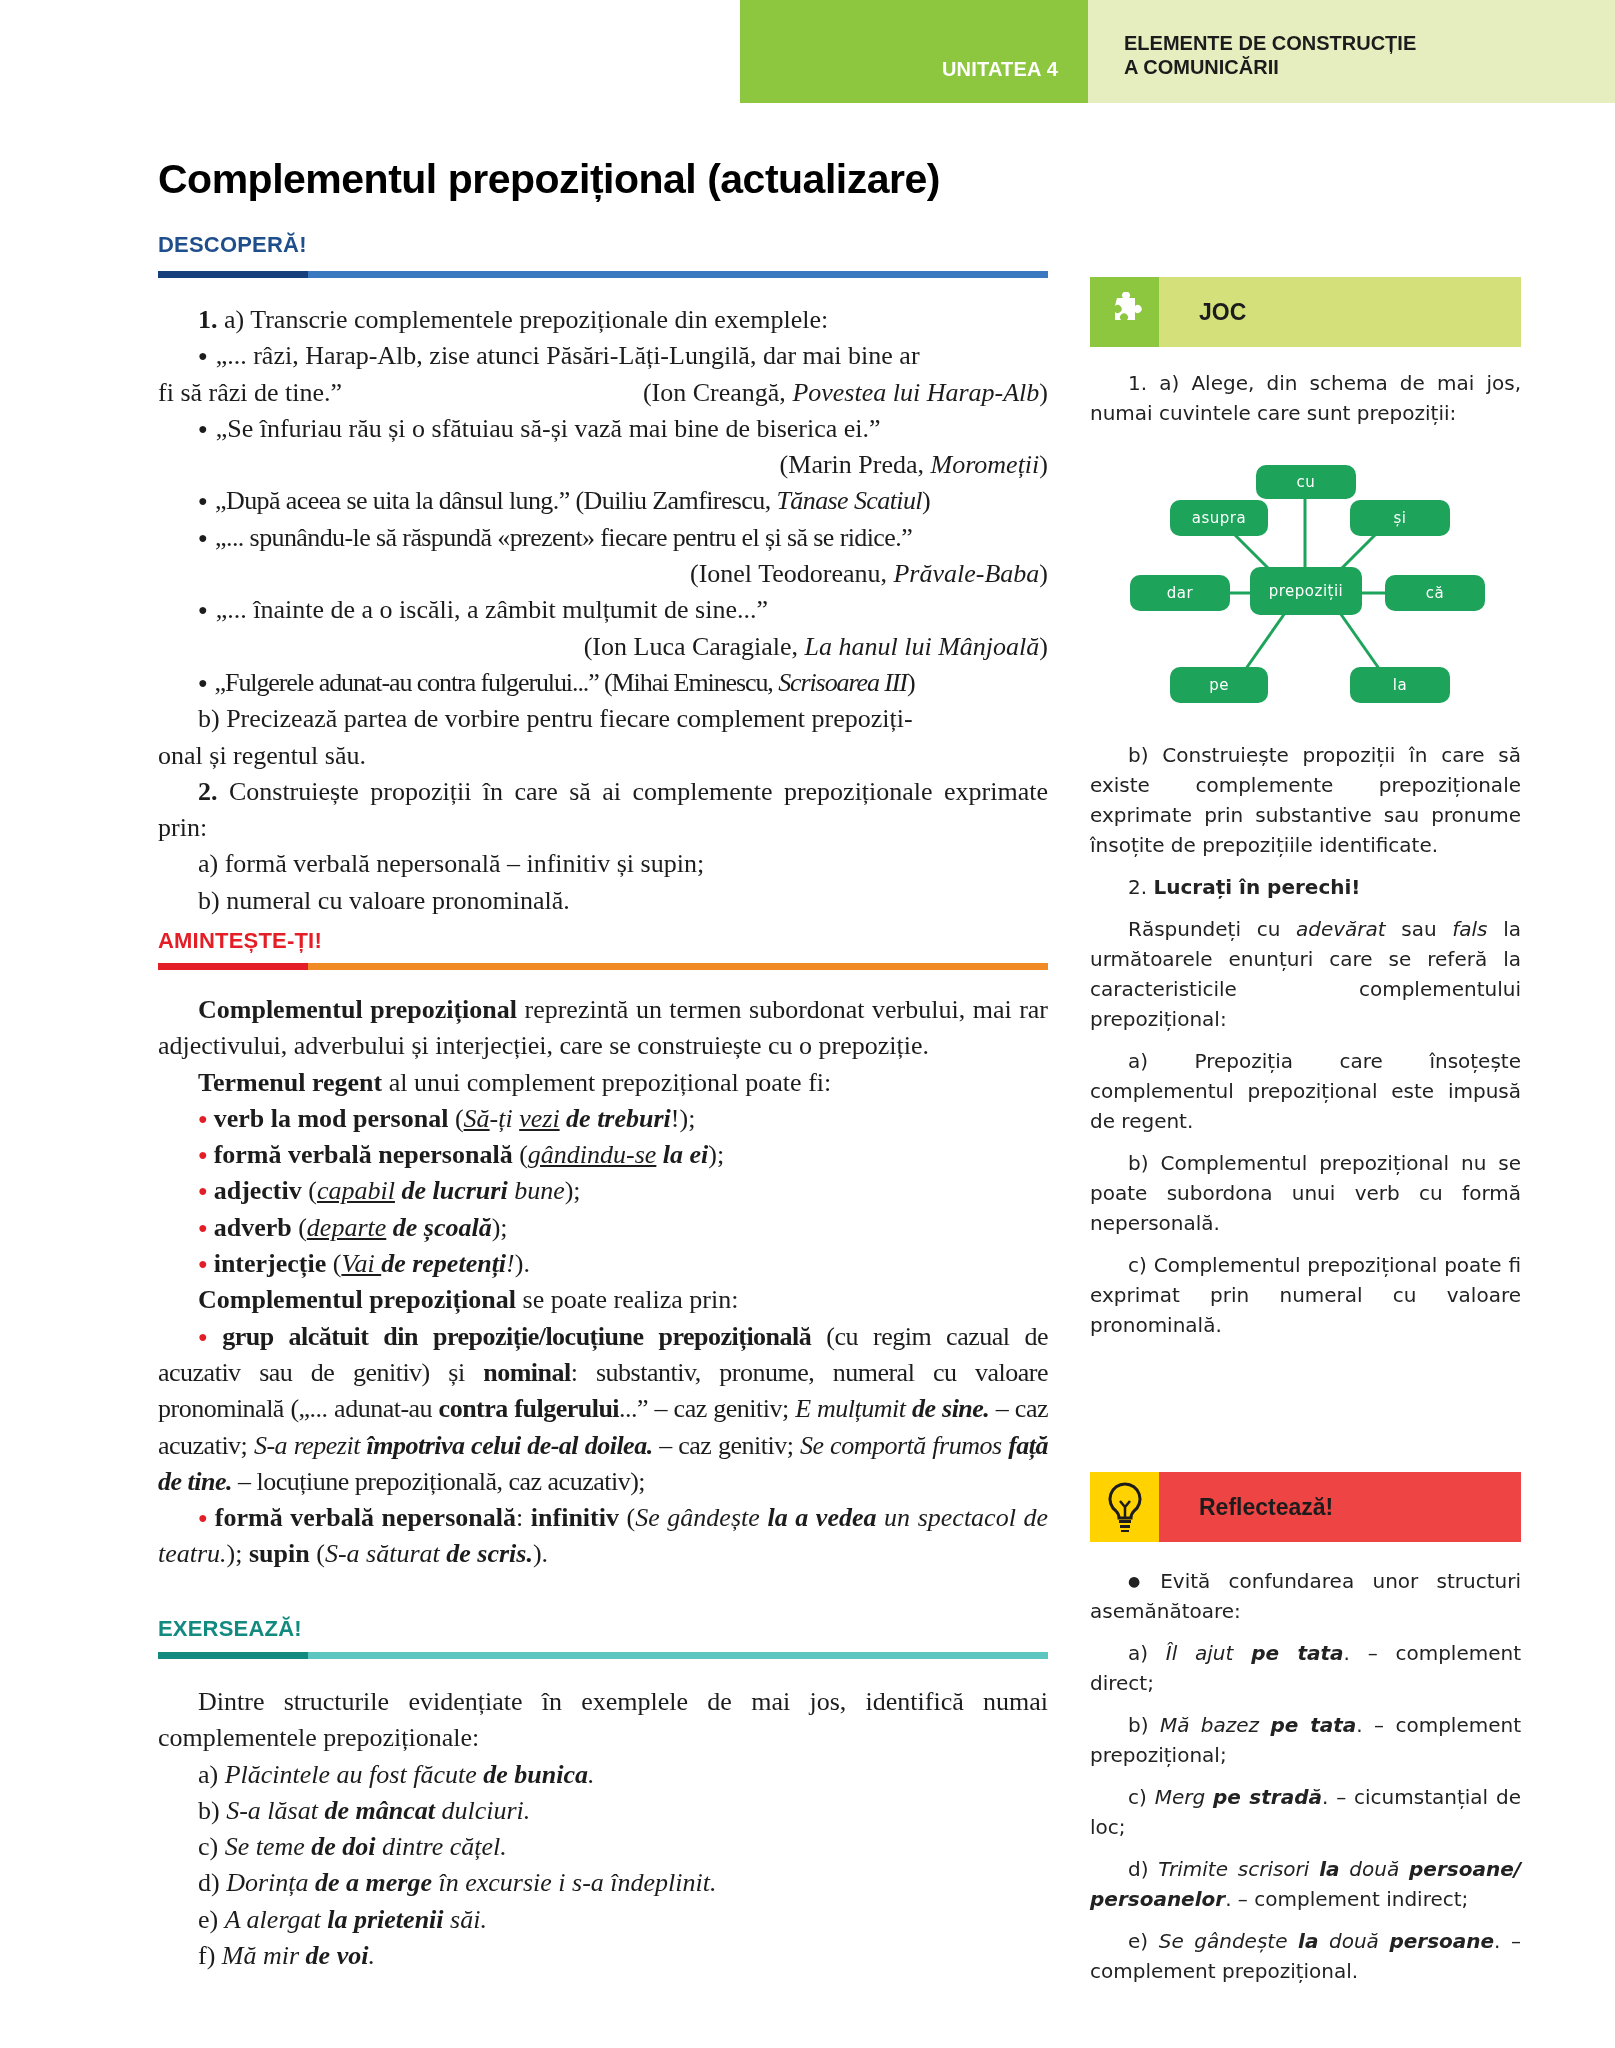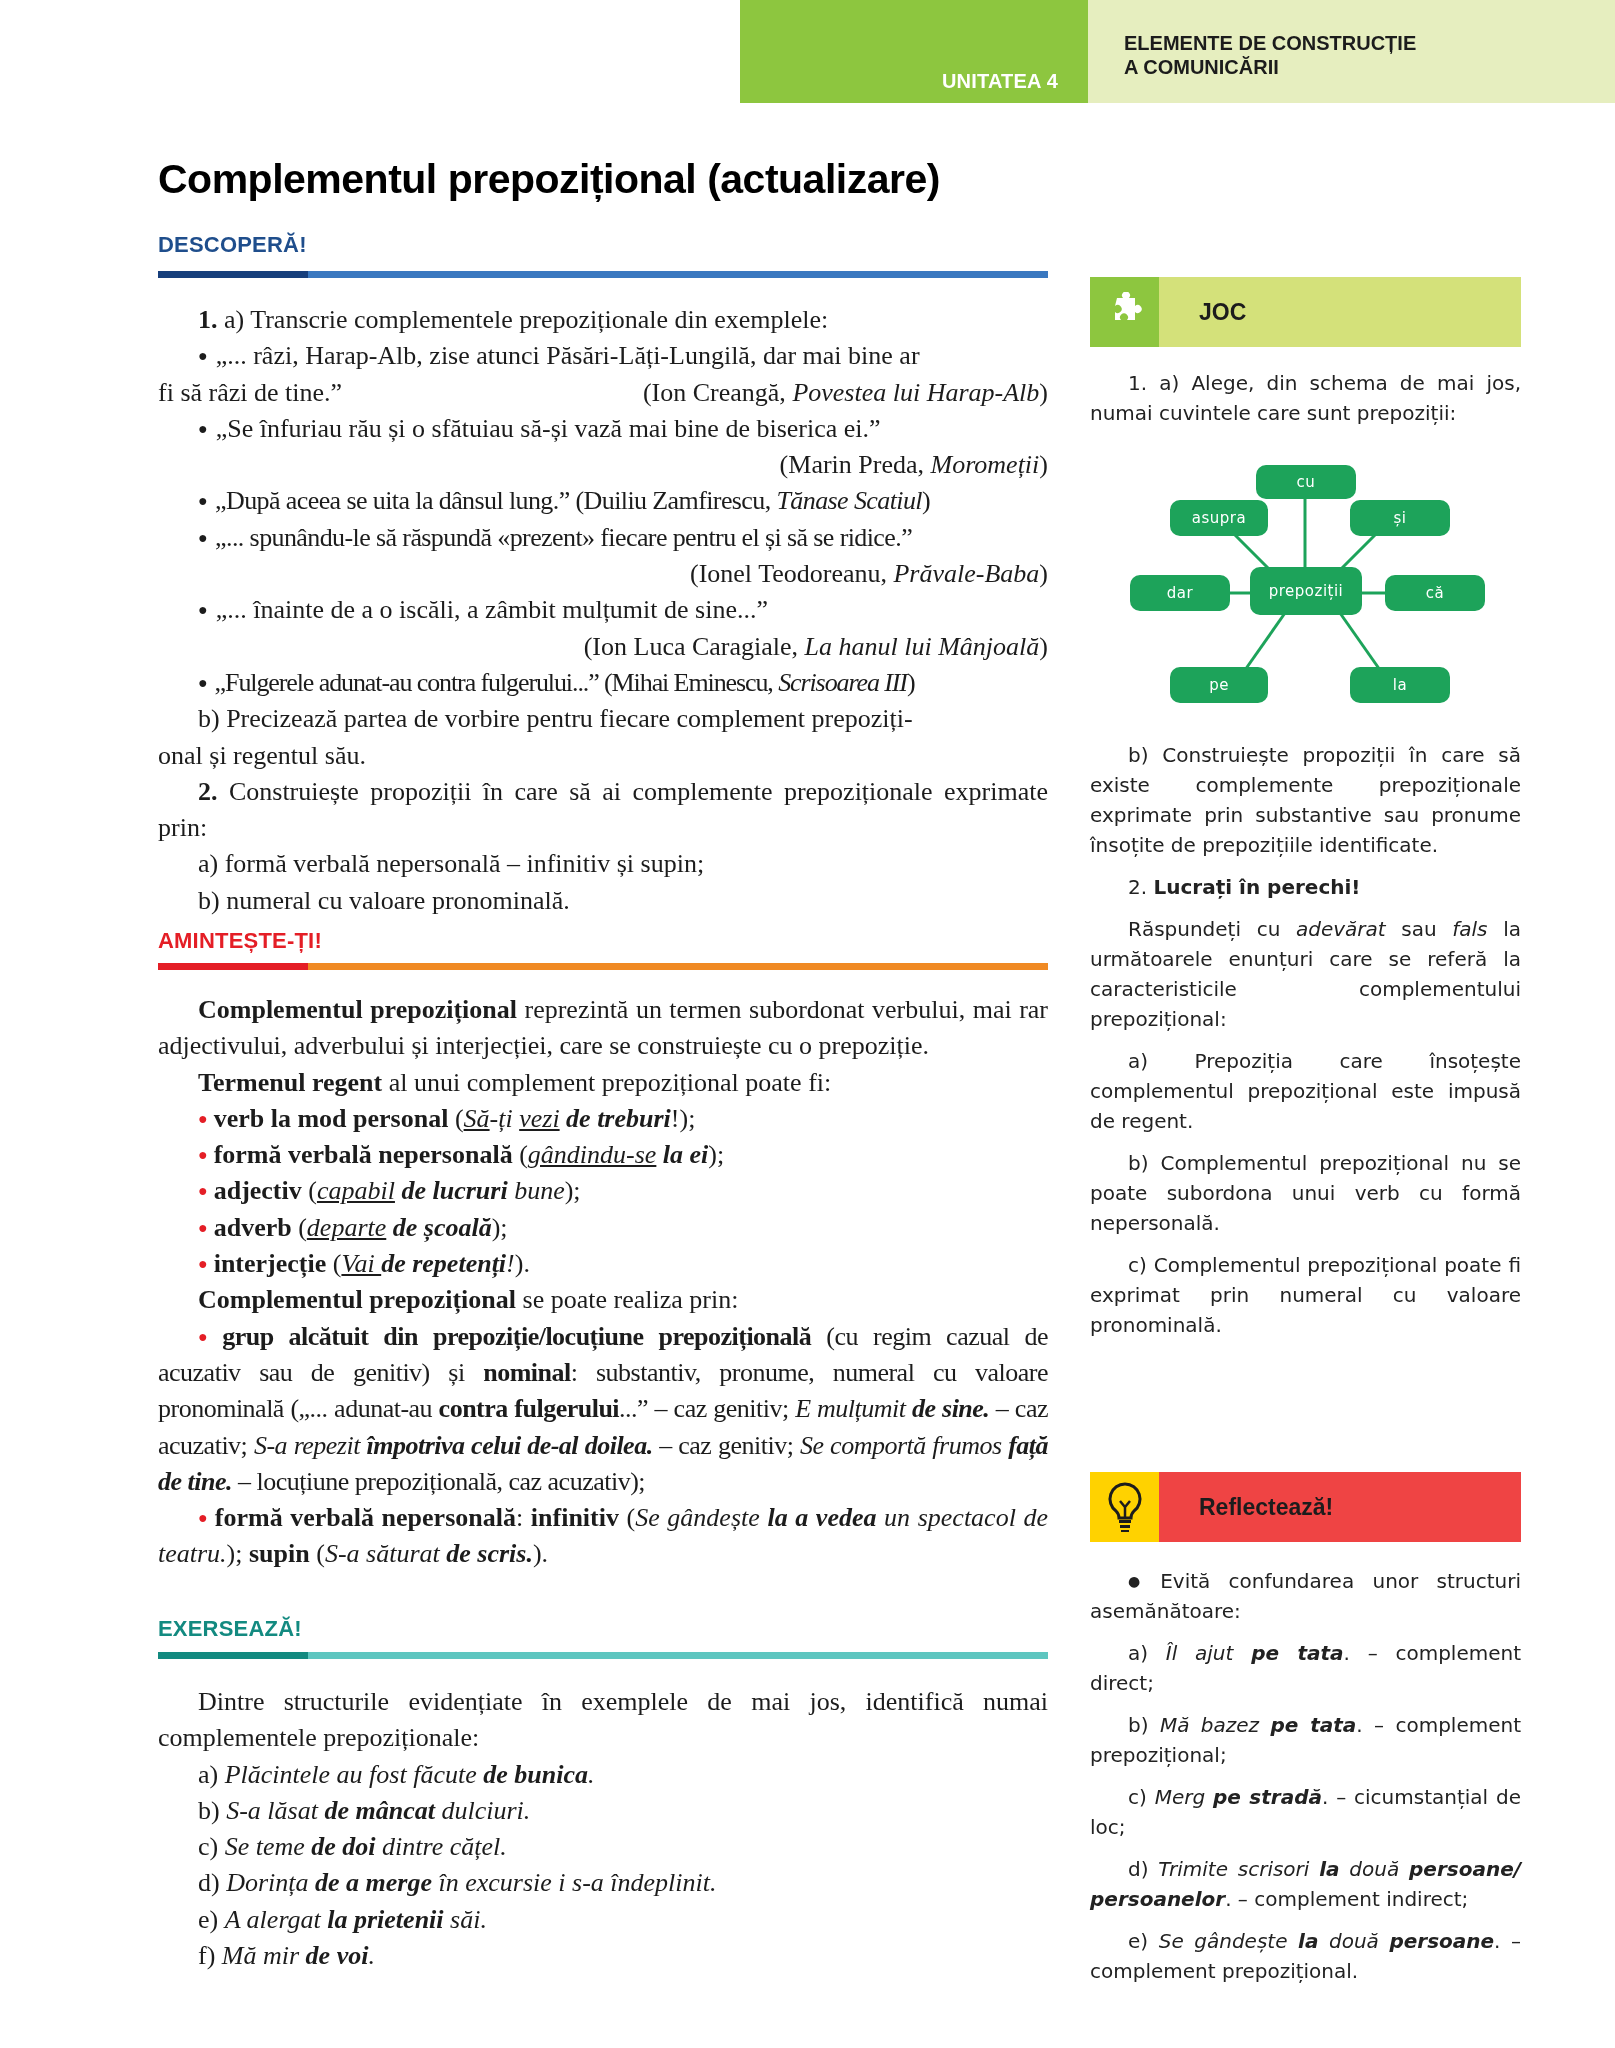--- a/index.html
+++ b/index.html
@@ -2,21 +2,21 @@
 <html><head>
 <meta charset="utf-8">
 <style>
   html, body { margin:0; padding:0; background:#ffffff; }
   body { width:1615px; height:2048px; position:relative; overflow:hidden; color:#1c1c1c; }
   .serif { font-family: "Liberation Serif", "DejaVu Serif", serif; }
   .sans { font-family: "Liberation Sans", "DejaVu Sans", sans-serif; }
 
   
   .hdr-unit { position:absolute; left:740px; top:0; width:348px; height:103px; background:#8dc63f; }
-  .hdr-unit span { position:absolute; right:30px; top:58px; color:#ffffff; font-size:20px; font-weight:bold; letter-spacing:0.2px;margin-top:12px; }
+  .hdr-unit span { position:absolute; right:30px; top:58px; color:#ffffff; font-size:20px; font-weight:bold; letter-spacing:0.2px; }
   .hdr-chapter { position:absolute; left:1088px; top:0; width:635px; height:103px; background:#e6eebf; }
   .hdr-chapter .t1 { position:absolute; left:36px; top:31px; font-size:20px; font-weight:bold; color:#1c1c1c; line-height:24px; }
   .hdr-chapter .pg { position:absolute; right:60px; top:58px; font-size:24px; font-weight:bold; color:#1d4ed8; }
 
   .page-title { position:absolute; left:158px; top:156px; font-size:41px; font-weight:bold; color:#000000; letter-spacing:-0.5px; }
 
   
   .sec-h { position:absolute; left:158px; font-size:22px; font-weight:bold; letter-spacing:0.2px; }
   .sec-rule { position:absolute; left:158px; width:890px; height:7px; display:flex; }
   .sec-rule .a { width:150px; height:100%; }

